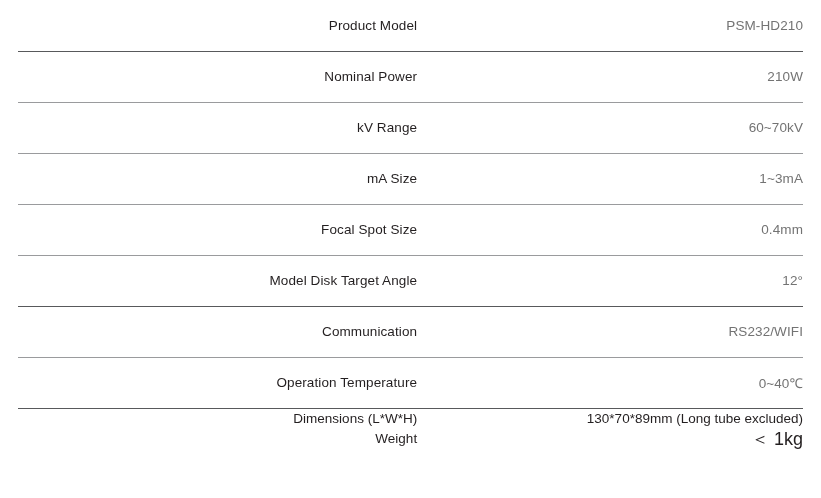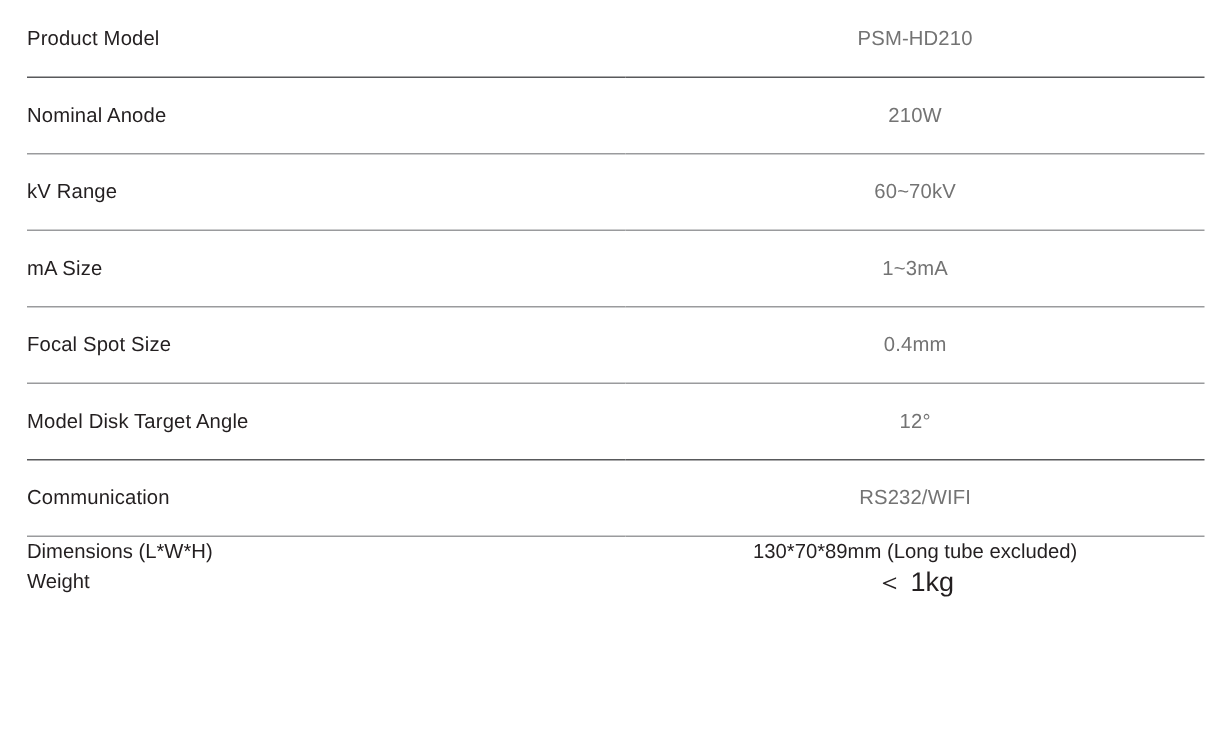--- a/index.html
+++ b/index.html
@@ -22,20 +22,21 @@
   }
   table.spec-table {
     width: 785px;
     margin: 0 18px;
     border-collapse: collapse;
     table-layout: fixed;
   }
   table.spec-table td {
     padding: 0;
     vertical-align: middle;
+    text-align: right;
   }
   .row {
     height: 51px;
   }
   .label-cell {
     width: 390px;
     padding-left: 18px;
     font-size: 13.5px;
     letter-spacing: 0.1px;
     color: #231f20;
@@ -76,21 +77,21 @@
 <body>
 
 <div class="spec-sheet">
   <table class="spec-table">
     <tbody>
       <tr class="row rule-thick">
         <td class="label-cell">Product Model</td>
         <td class="value-cell">PSM-HD210</td>
       </tr>
       <tr class="row rule-thin">
-        <td class="label-cell">Nominal Anode</td>
+        <td class="label-cell">Nominal Power</td>
         <td class="value-cell">210W</td>
       </tr>
       <tr class="row rule-thin">
         <td class="label-cell">kV Range</td>
         <td class="value-cell">60~70kV</td>
       </tr>
       <tr class="row rule-thin">
         <td class="label-cell">mA Size</td>
         <td class="value-cell">1~3mA</td>
       </tr>
@@ -99,20 +100,24 @@
         <td class="value-cell">0.4mm</td>
       </tr>
       <tr class="row rule-thick">
         <td class="label-cell">Model Disk Target Angle</td>
         <td class="value-cell">12°</td>
       </tr>
       <tr class="row rule-thin">
         <td class="label-cell">Communication</td>
         <td class="value-cell">RS232/WIFI</td>
       </tr>
+      <tr class="row rule-thick">
+        <td class="label-cell">Operation Temperature</td>
+        <td class="value-cell">0~40℃</td>
+      </tr>
       <tr class="stack-row">
         <td class="stack-cell">
           <div>Dimensions (L*W*H)</div>
           <div>Weight</div>
         </td>
         <td class="stack-value">
           <div>130*70*89mm (Long tube excluded)</div>
           <div class="lt-sym">＜ 1kg</div>
         </td>
       </tr>

